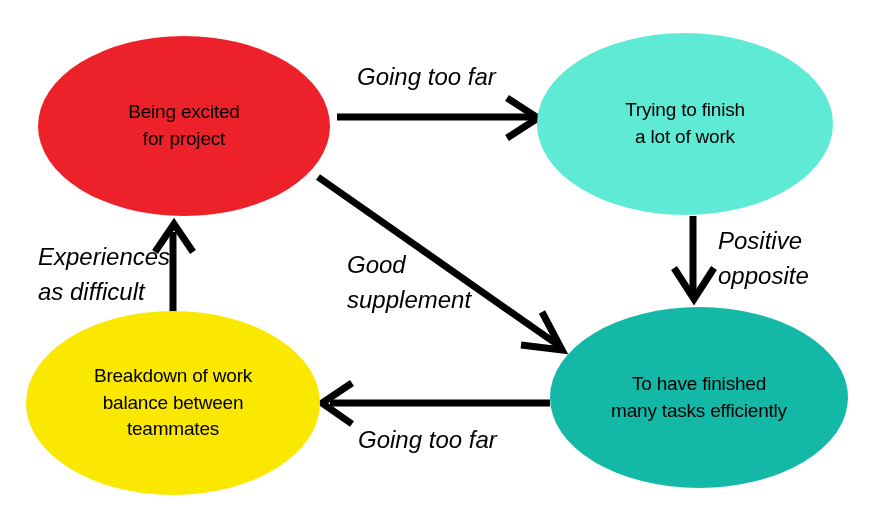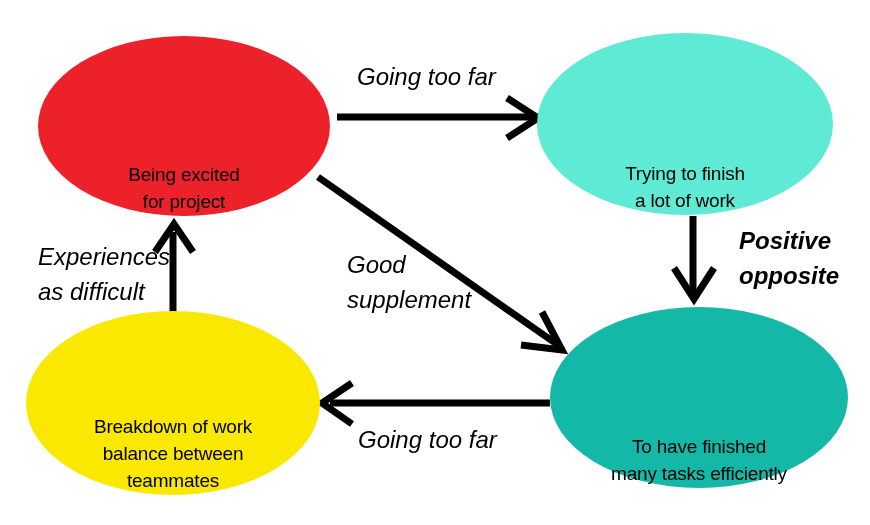--- a/index.html
+++ b/index.html
@@ -20,21 +20,21 @@
   #edge-layer {
     position: absolute;
     left: 0;
     top: 0;
     width: 870px;
     height: 525px;
   }
   .node {
     position: absolute;
     display: flex;
-    align-items: flex-end;
+    align-items: center;
     justify-content: center;
     border-radius: 50%;
     box-sizing: border-box;
     text-align: center;
     z-index: 2;
   }
   .node-label {
     color: #000000;
     font-family: "Liberation Sans", sans-serif;
     font-size: 19px;
@@ -52,21 +52,21 @@
     line-height: 1.45;
     white-space: pre-line;
     z-index: 3;
   }
   #node-excited { left: 38px;  top: 36px;  width: 292px; height: 180px; background: #ED2129; }
   #node-finish  { left: 537px; top: 33px;  width: 296px; height: 182px; background: #5eead4; }
   #node-tasks   { left: 550px; top: 307px; width: 298px; height: 181px; background: #14b8a6; }
   #node-balance { left: 26px;  top: 311px; width: 294px; height: 184px; background: #FAE800; }
 
   #label-going-too-far-top     { left: 357px; top: 60px;  }
-  #label-positive-opposite     { left: 739px; top: 224px; font-weight: bold; }
+  #label-positive-opposite     { left: 718px; top: 224px; }
   #label-going-too-far-bottom  { left: 358px; top: 423px; }
   #label-good-supplement       { left: 347px; top: 248px; }
   #label-experiences-difficult { left: 38px;  top: 240px; }
 </style>
 </head>
 <body>
 
 <div id="canvas">
 
   <svg id="edge-layer" viewBox="0 0 870 525" xmlns="http://www.w3.org/2000/svg">

